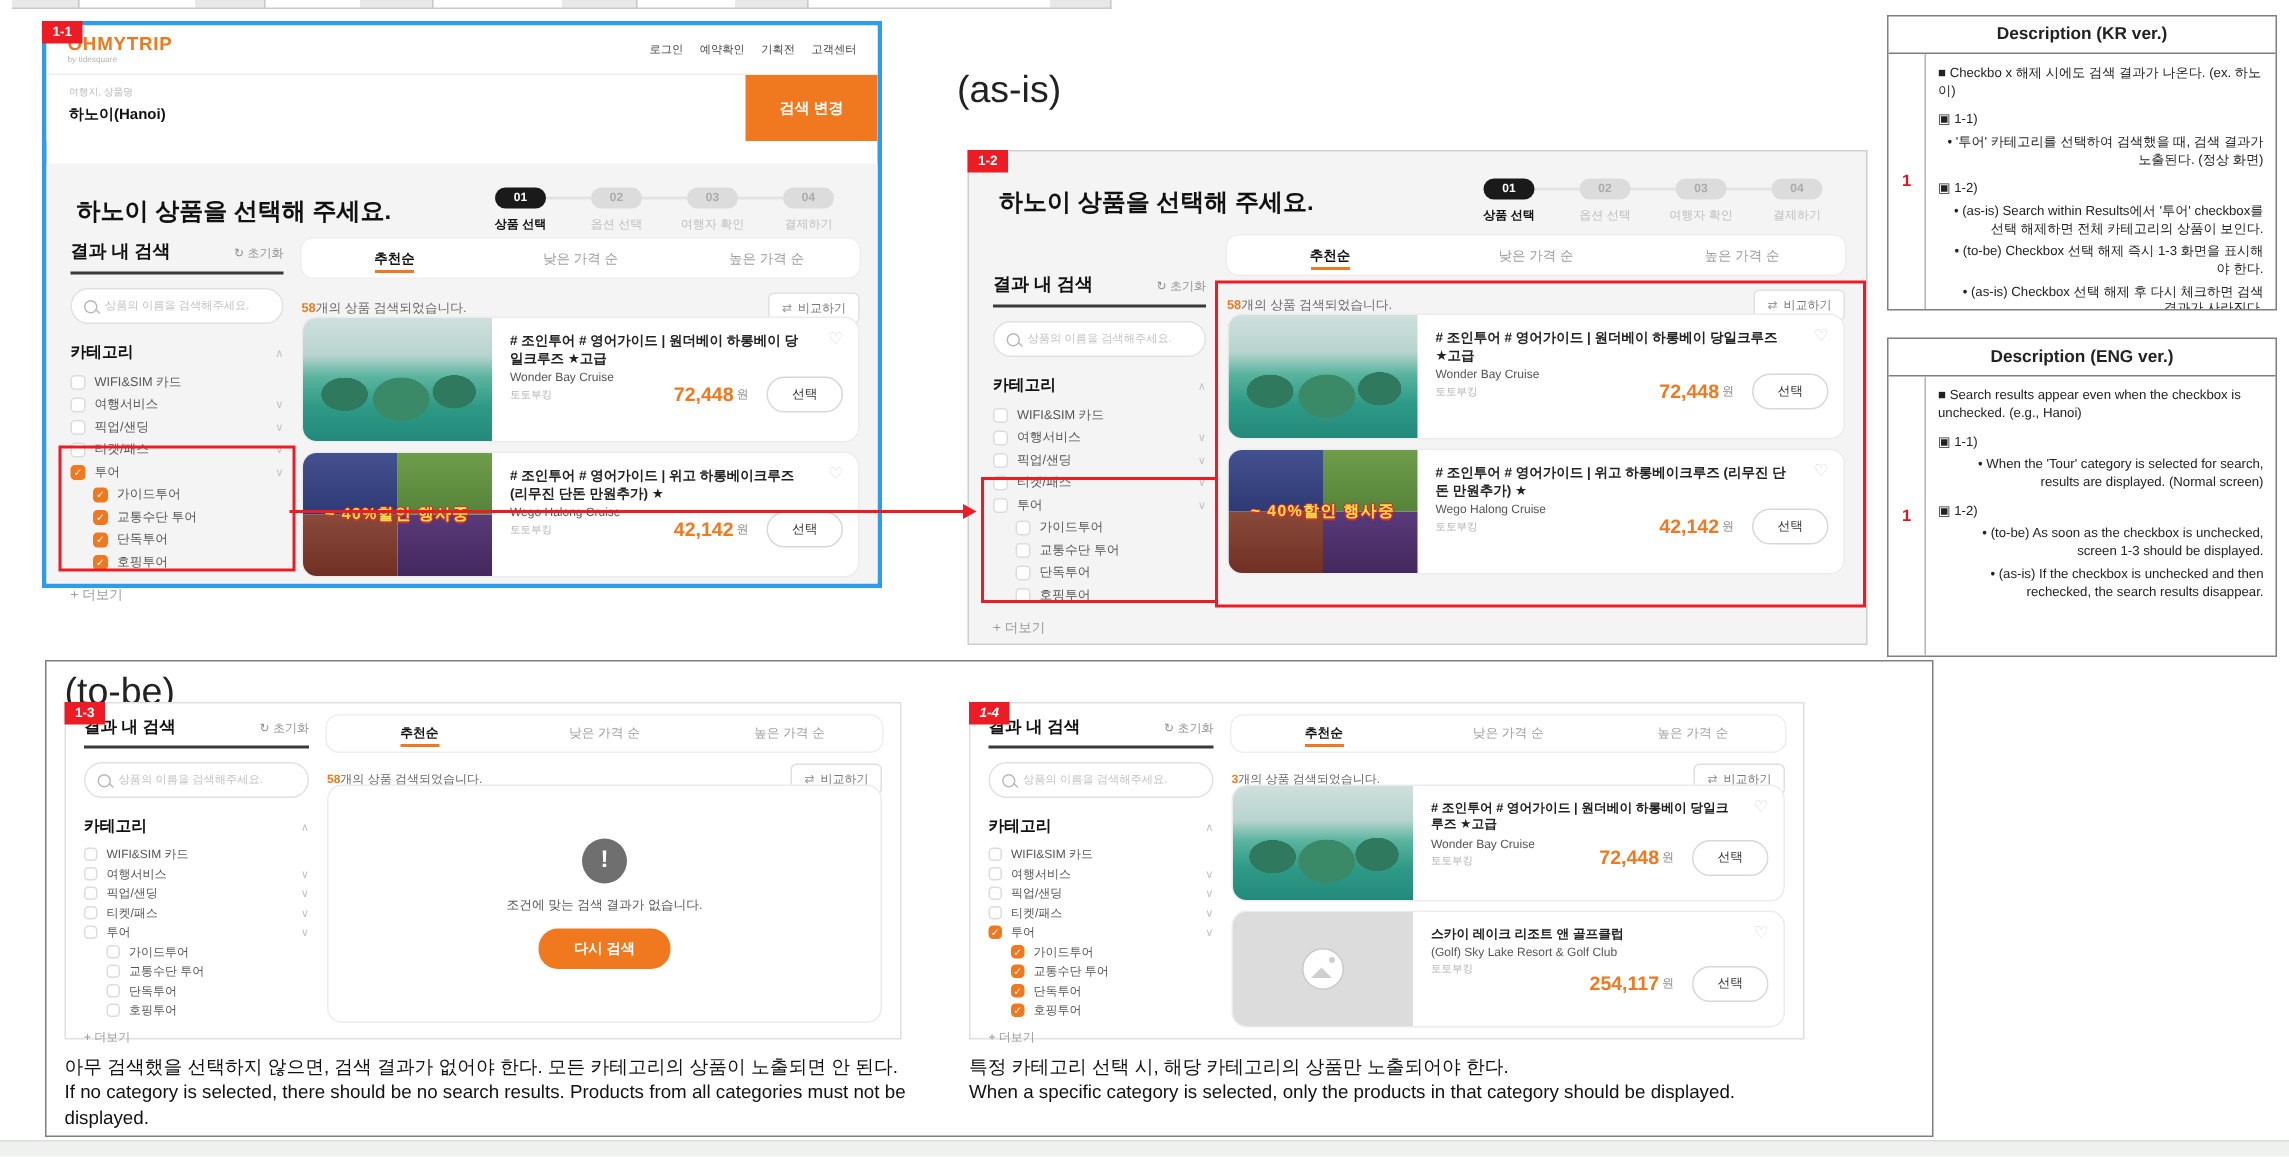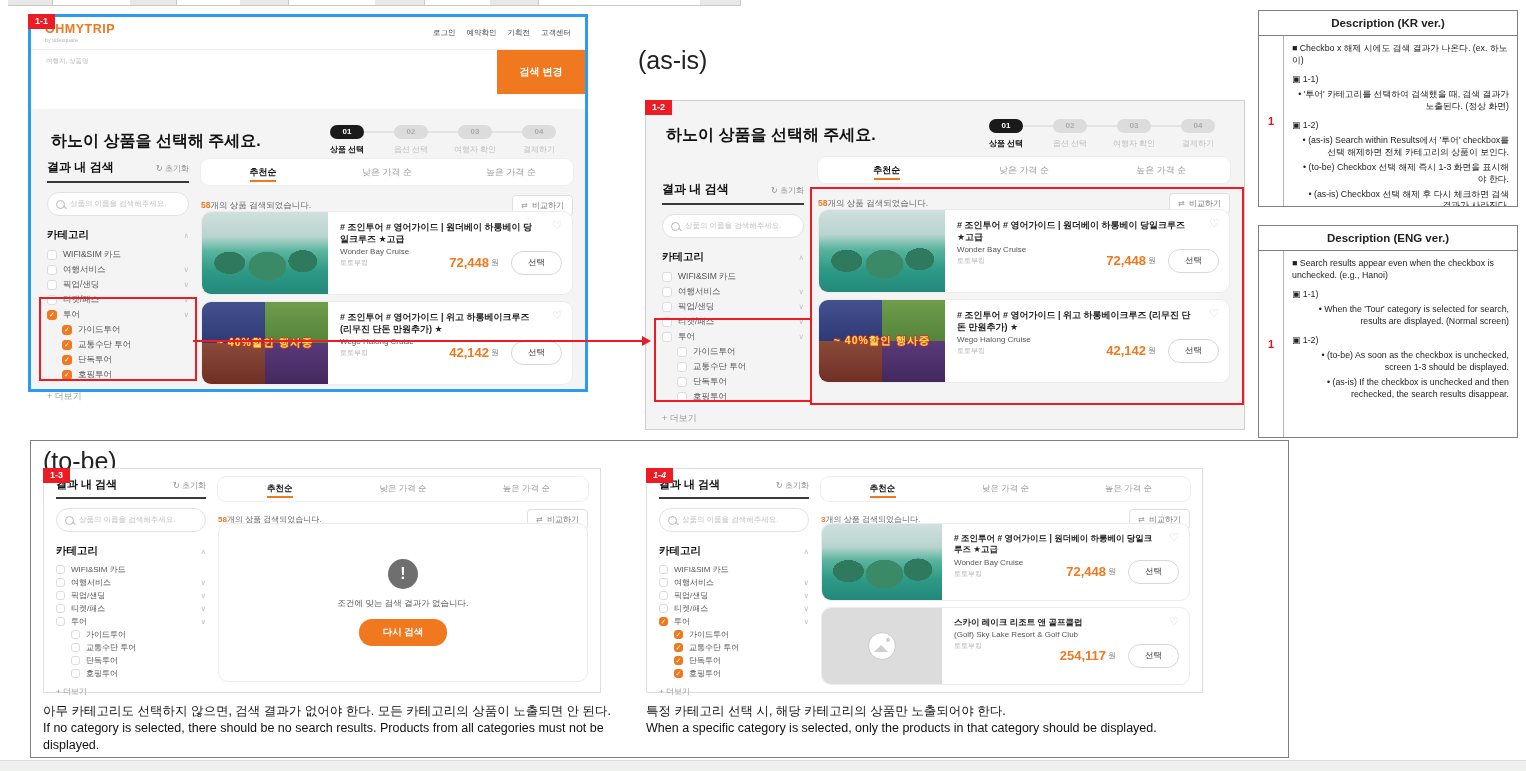--- a/index.html
+++ b/index.html
@@ -198,20 +198,21 @@
     <div class="nav">
         <span>로그인</span>
         <span>예약확인</span>
         <span>기획전</span>
         <span>고객센터</span>
       </div>
   </div>
 
   <div class="search-row">
     <div class="s-label">여행지, 상품명</div>
+    <div class="s-value">하노이(Hanoi)</div>
     <button class="search-btn">검색 변경</button>
   </div>
 
   <div style="position:absolute;left:0;top:92px;right:0;bottom:0;background:#f4f4f5;">
     <div class="page-heading" style="left:20px;top:22px;">하노이 상품을 선택해 주세요.</div>
 
     <div class="steps" style="right:14px;top:16px;">
         <div class="step active">
         <div class="pill">01</div>
         <div class="step-label">상품 선택</div>
@@ -724,21 +725,21 @@
               <span class="won">원</span>
               <button class="select-btn">선택</button>
             </div>
           </div>
         </div>
         </div>
     </div>
   </div>
 
   <div class="caption" style="left:12px;width:585px;">
-    <div>아무 카테고리도 선택하지 않으면, 검색 결과가 없어야 한다. 모든 카테고리의 상품이 노출되면 안 된다.</div>
+    <div>아무 검색했을 선택하지 않으면, 검색 결과가 없어야 한다. 모든 카테고리의 상품이 노출되면 안 된다.</div>
     <div class="en">If no category is selected, there should be no search results. Products from all categories must not be displayed.</div>
   </div>
   <div class="caption" style="left:615px;width:565px;">
     <div>특정 카테고리 선택 시, 해당 카테고리의 상품만 노출되어야 한다.</div>
     <div class="en">When a specific category is selected, only the products in that category should be displayed.</div>
   </div>
 </div>
 
 <div id="bottom-strip"></div>
 

